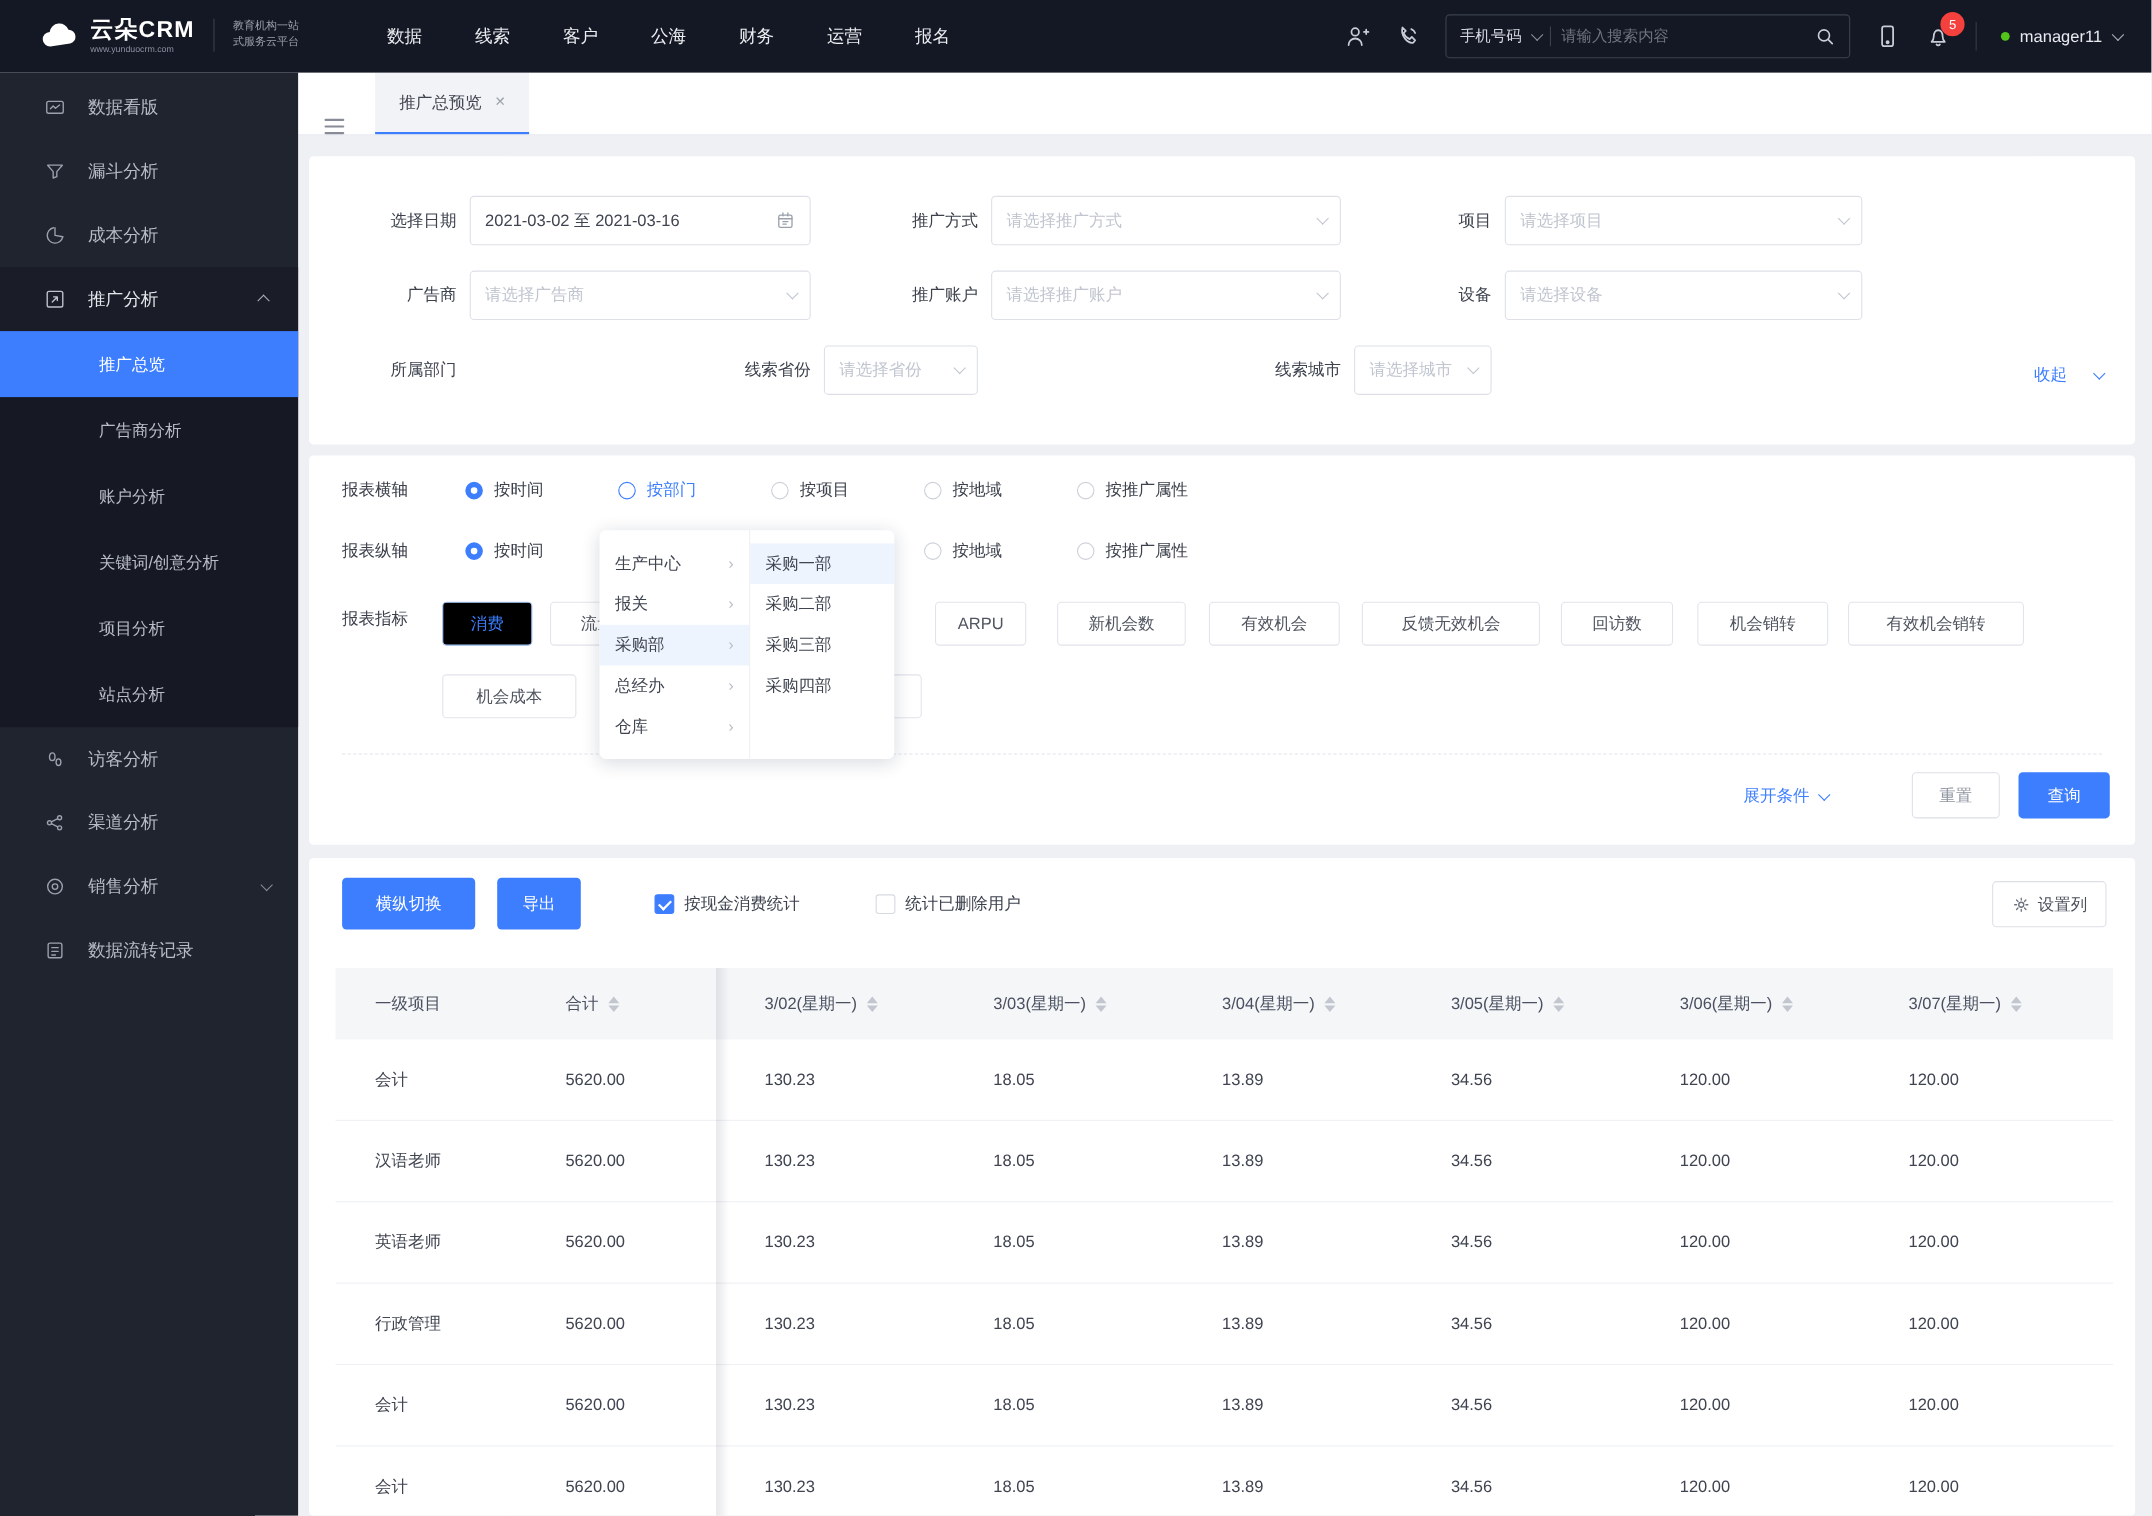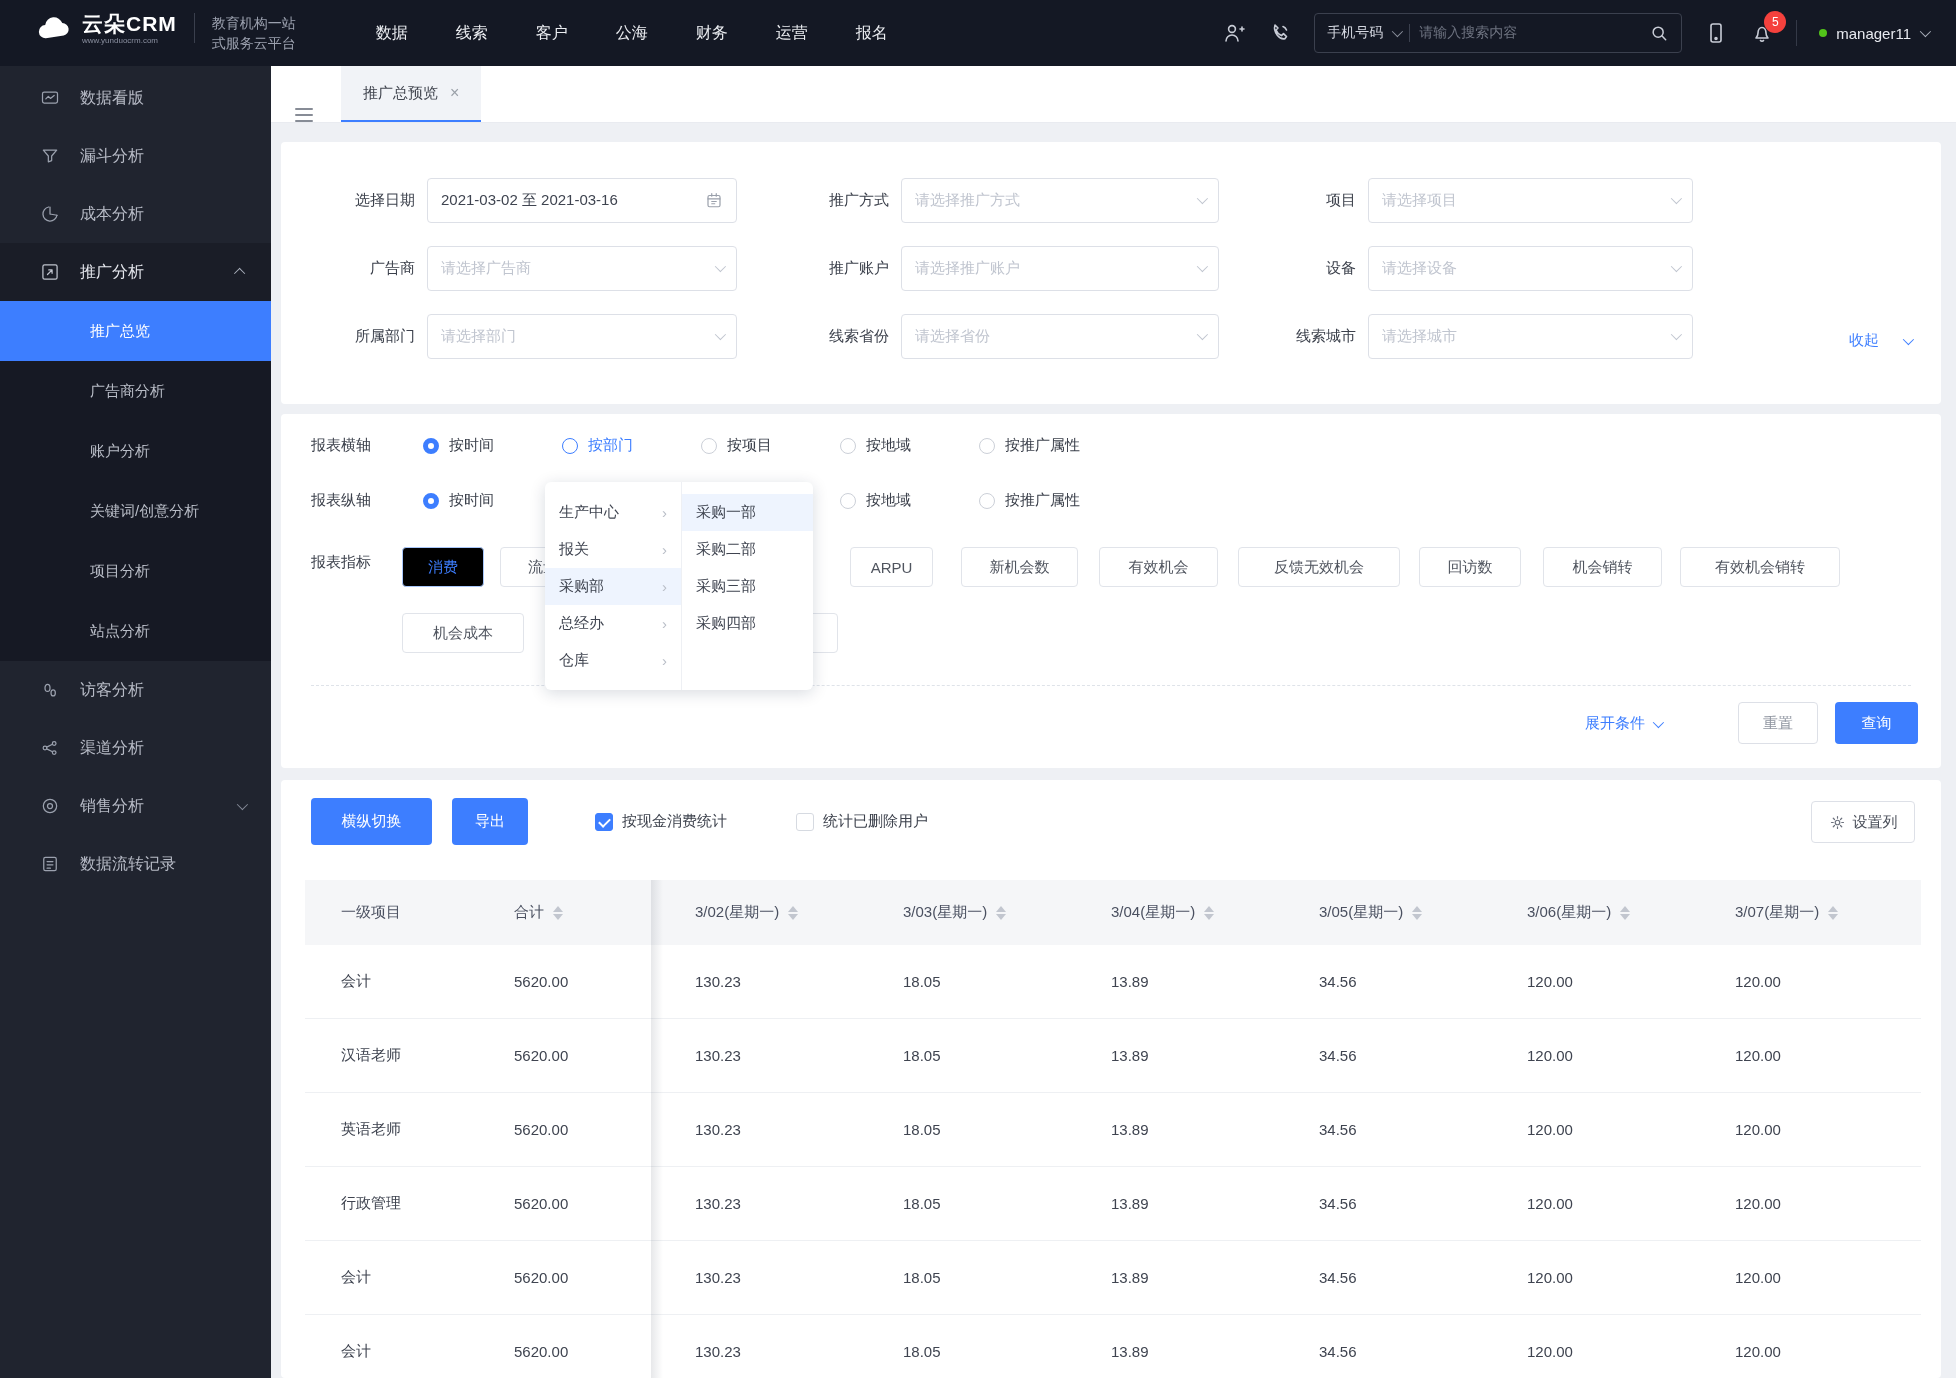--- a/index.html
+++ b/index.html
@@ -5,21 +5,21 @@
   html,body{margin:0;padding:0}
   body{width:1956px;height:1378px;position:relative;overflow:hidden;background:#eef0f4;
        font-family:"Liberation Sans","DejaVu Sans",sans-serif;-webkit-font-smoothing:antialiased}
   
   .topnav{position:absolute;left:0;top:0;width:1956px;height:66px;background:#141824;display:flex;align-items:center;color:#e8eaf0;z-index:30}
   .logo{display:flex;margin-left:36px;gap:8px}
   .logo-main{display:flex;flex-direction:column;line-height:1}
   .logo-name{font-size:21px;font-weight:bold;color:#fff;letter-spacing:1px}
   .logo-url{font-size:8px;color:#8b90a0;margin-top:3px}
   .logo-sep{width:1px;height:30px;background:#3a3f4d;margin:0 9px}
-  .logo-tag{font-size:14px;color:#9ba0ae;line-height:1.45}
+  .logo-tag{font-size:10px;color:#9ba0ae;line-height:1.45}
   .nav-menu{display:flex;gap:48px;margin-left:80px;font-size:16px;color:#eceef2}
   .nav-menu div{cursor:pointer}
   .nav-right{margin-left:auto;display:flex;align-items:center;gap:22px;margin-right:28px}
   .search-pill{width:368px;height:40px;border:1px solid #3b404e;border-radius:4px;display:flex;align-items:center;padding:0 12px;gap:9px;box-sizing:border-box}
   .search-cat{font-size:14px;color:#d4d7e0}
   .search-div{width:1px;height:18px;background:#3b404e}
   .search-ph{font-size:14px;color:#6e7380;flex:1}
   .nav-sep{width:1px;height:26px;background:#343947}
   .bell-wrap{position:relative}
   .badge{position:absolute;right:-12px;top:-10px;min-width:22px;height:22px;border-radius:11px;background:#f5413d;color:#fff;font-size:12px;display:flex;align-items:center;justify-content:center}
@@ -323,24 +323,20 @@
       <span class="ph">请选择推广账户</span>
       <span class="chev sm"></span>
     </div>
     <div class="f-label">设备</div>
     <div class="control">
       <span class="ph">请选择设备</span>
       <span class="chev sm"></span>
     </div>
 
     <div class="f-label">所属部门</div>
-    <div class="control">
-      <span class="ph">请选择部门</span>
-      <span class="chev sm"></span>
-    </div>
     <div class="f-label">线索省份</div>
     <div class="control">
       <span class="ph">请选择省份</span>
       <span class="chev sm"></span>
     </div>
     <div class="f-label">线索城市</div>
     <div class="control">
       <span class="ph">请选择城市</span>
       <span class="chev sm"></span>
     </div>

